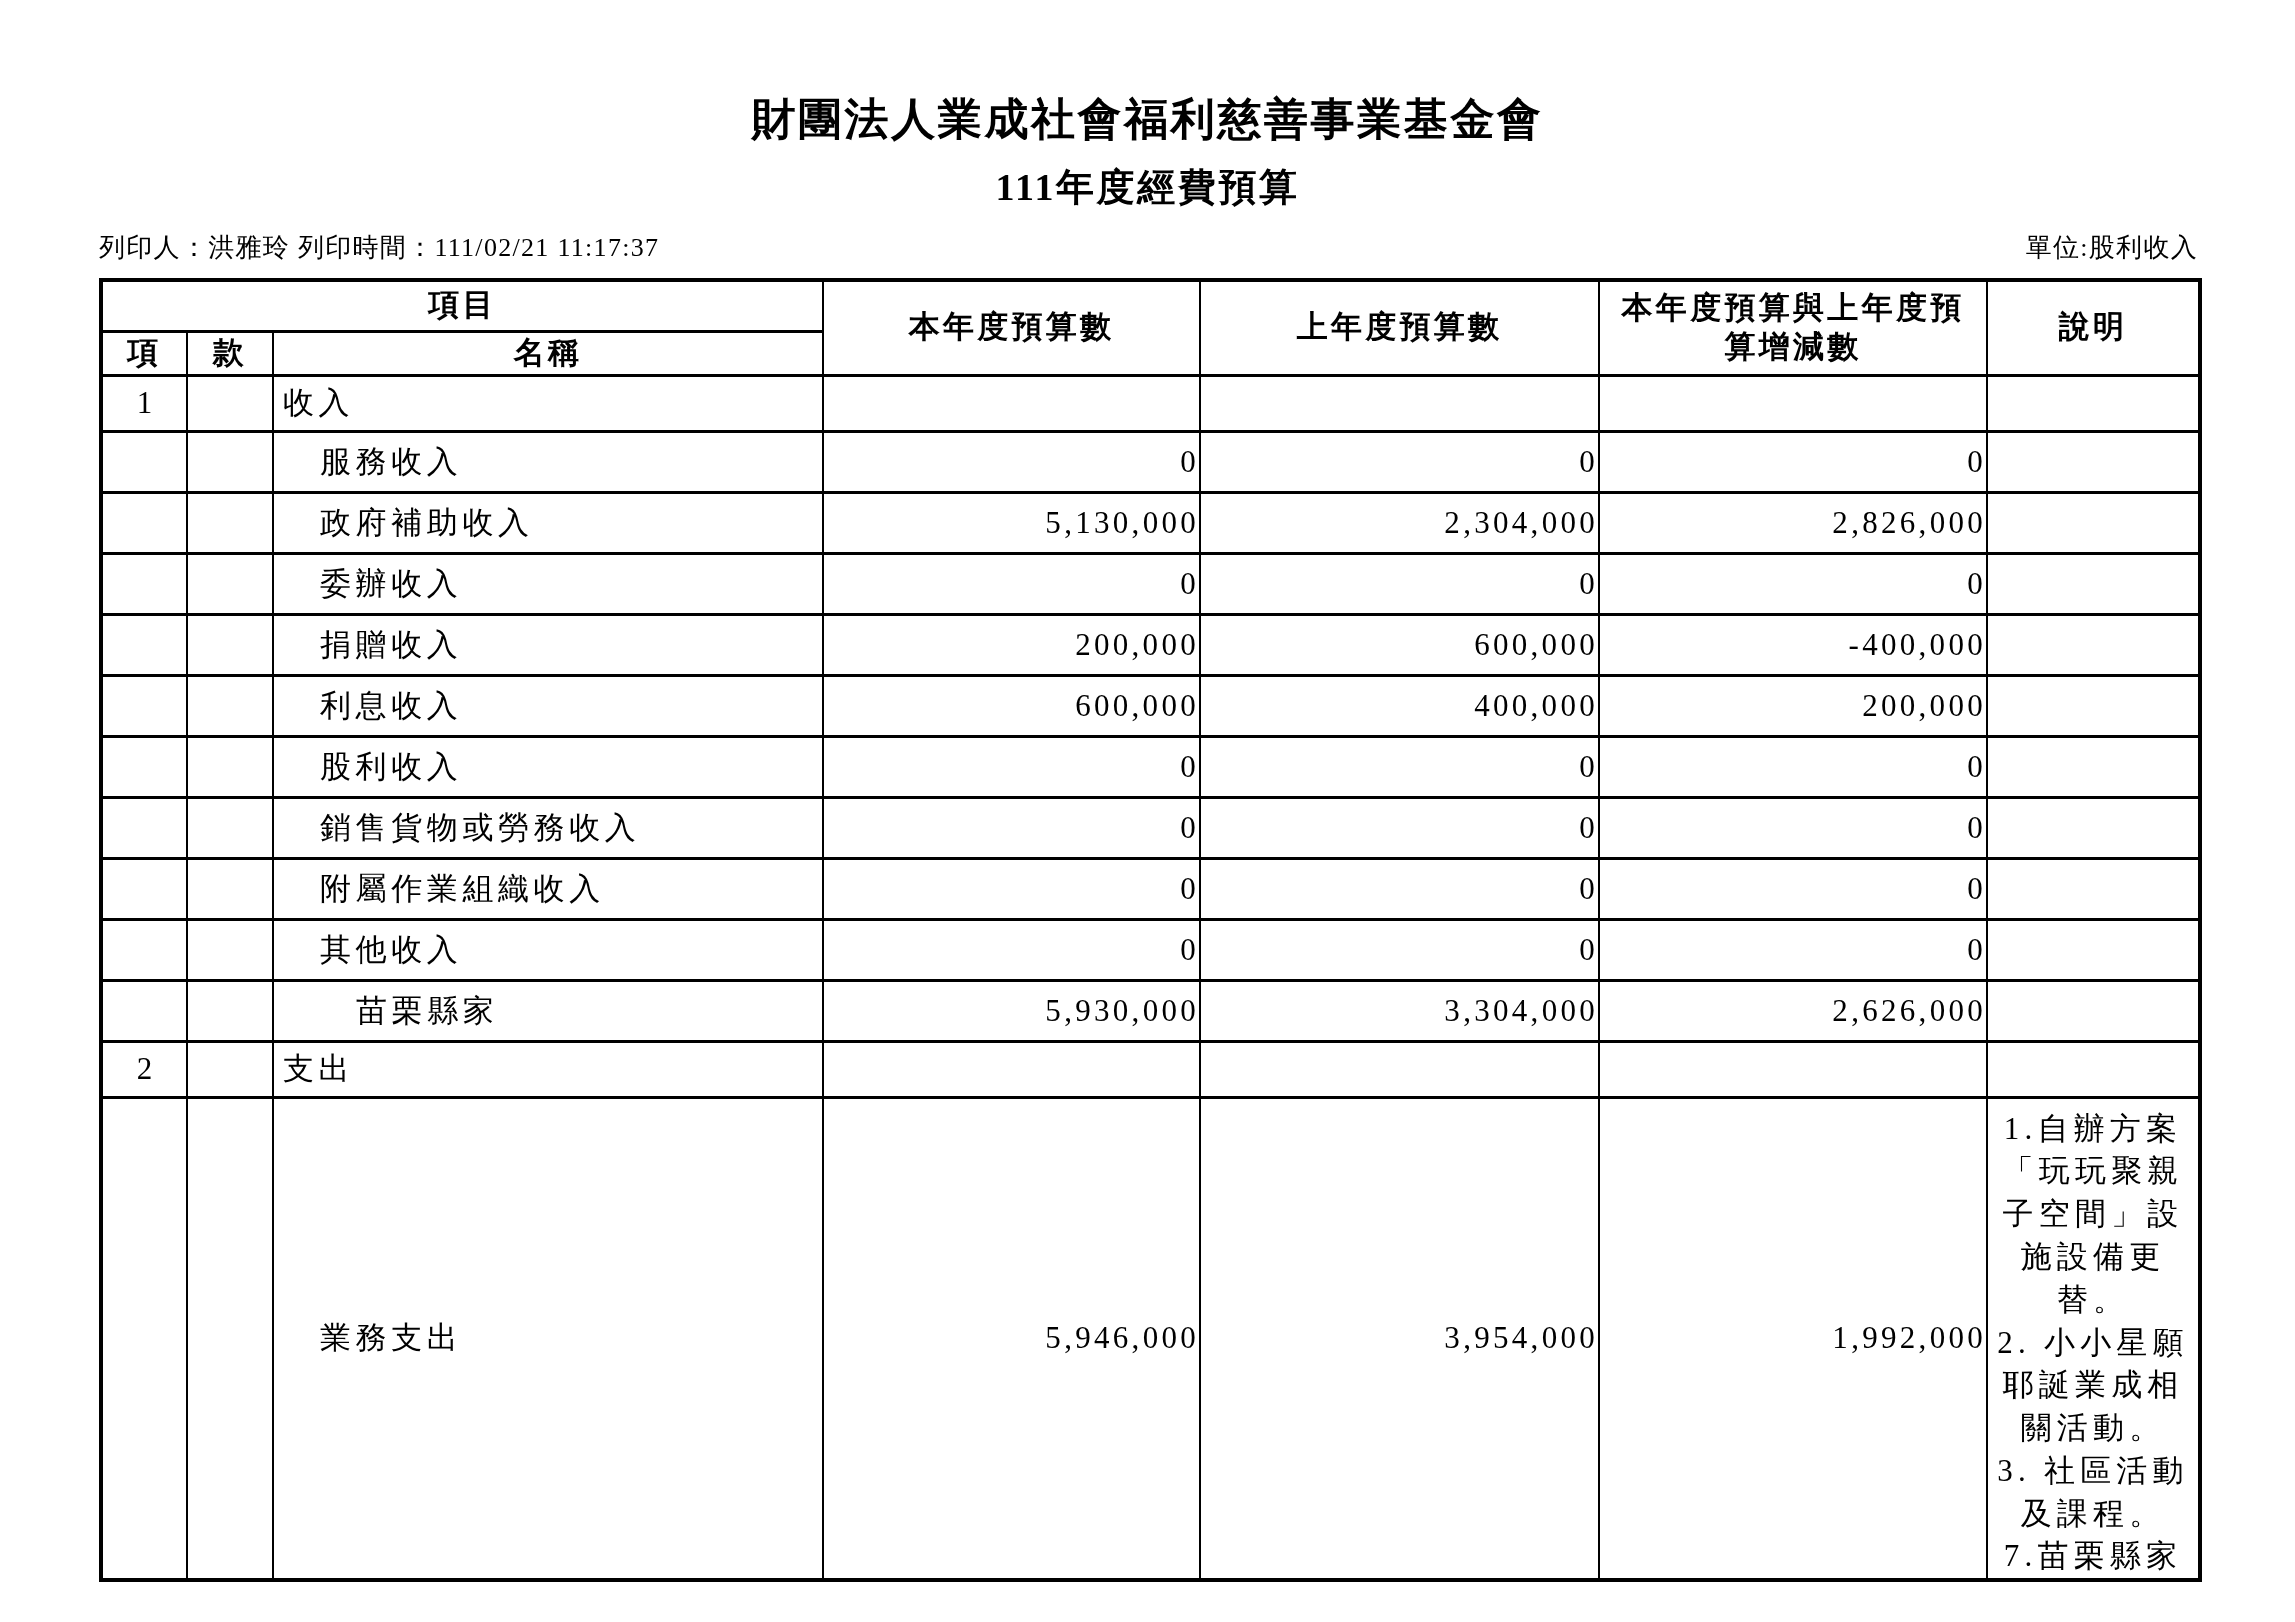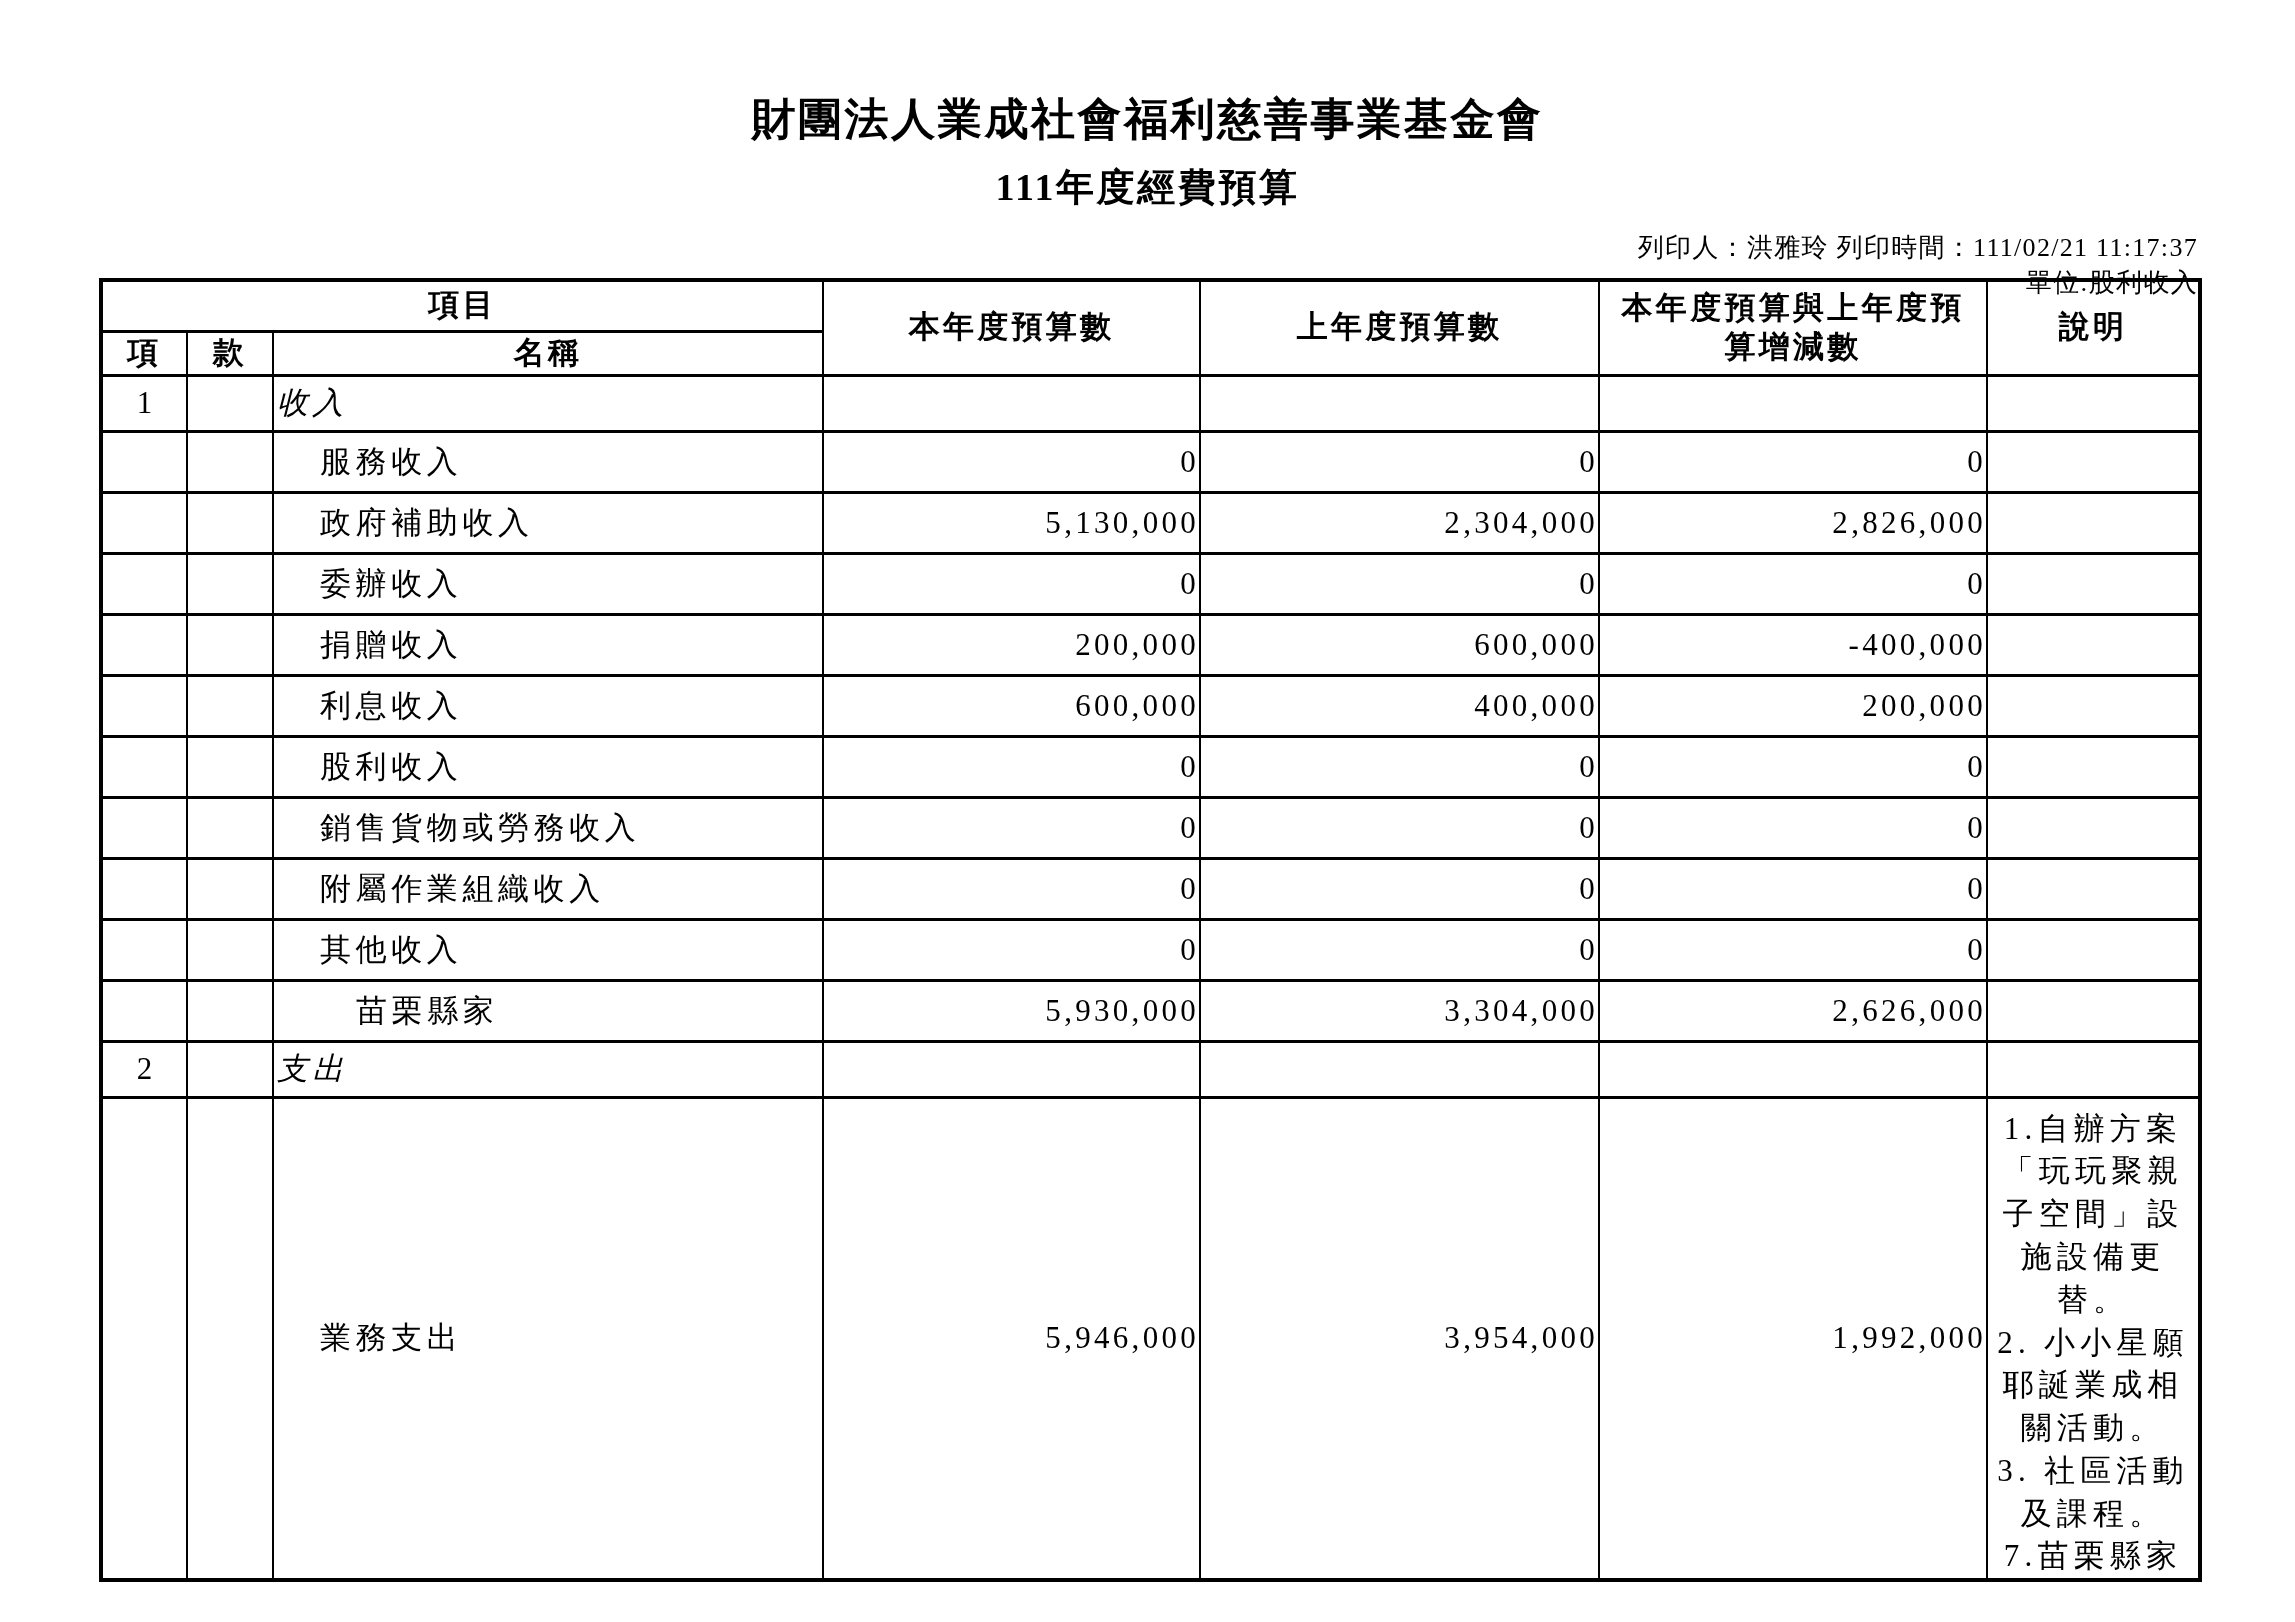--- a/index.html
+++ b/index.html
@@ -38,21 +38,20 @@
   .meta-row {
     position: absolute;
     top: 230px;
     left: 99px;
     width: 2099px;
     display: flex;
     justify-content: space-between;
     align-items: flex-end;
     font-size: 26px;
     letter-spacing: 1.3px;
-    flex-direction: column;
   }
   table.budget {
     position: absolute;
     top: 278px;
     left: 99px;
     width: 2099px;
     border-collapse: collapse;
     table-layout: fixed;
     border: 4.6px solid #000;
   }
@@ -75,21 +74,21 @@
     text-align: center;
     letter-spacing: 3.3px;
     line-height: 1.25;
   }
   .hcell .hwrap { padding: 0 5.2px; }
   .c-item {
     text-align: center;
     letter-spacing: 0;
   }
   .c-name { text-align: left; letter-spacing: 4.6px; }
-  .c-name.lvl1 { padding-left: 3px; font-style: italic; }
+  .c-name.lvl1 { padding-left: 9px; }
   .c-name.lvl2 { padding-left: 46px; }
   .c-name.lvl3 { padding-left: 82px; }
   .c-num {
     text-align: right;
     padding-right: 14.4px;
     font-size: 34px;
     letter-spacing: 3.3px;
   }
   .c-note {
     vertical-align: top;

